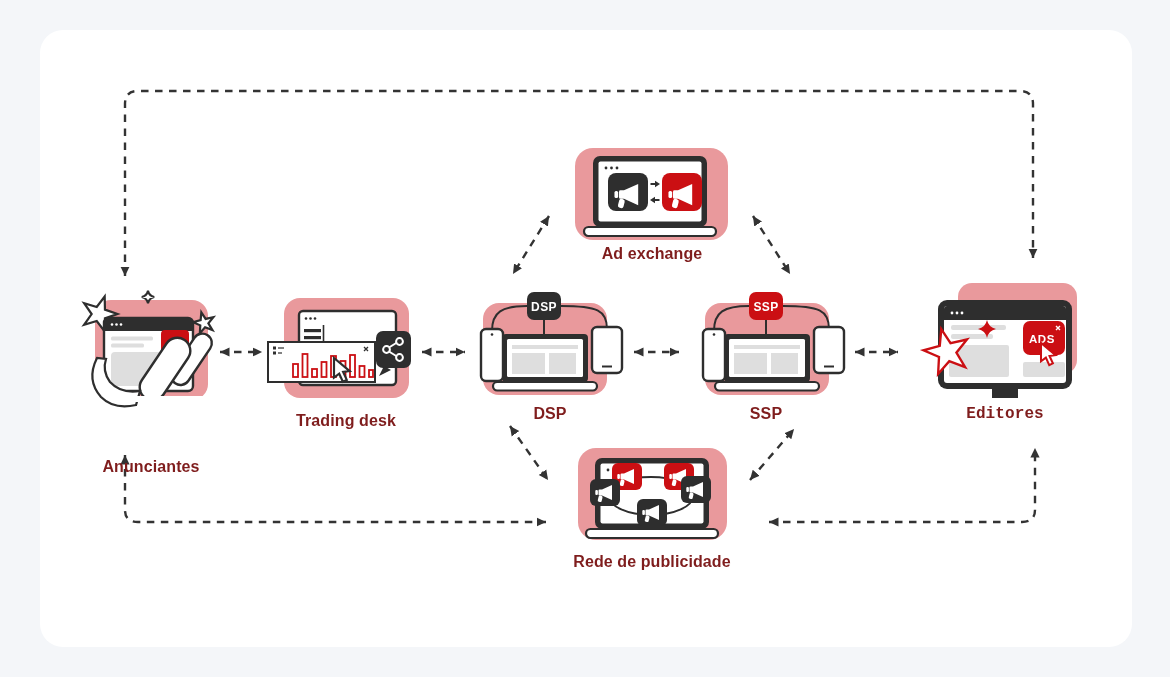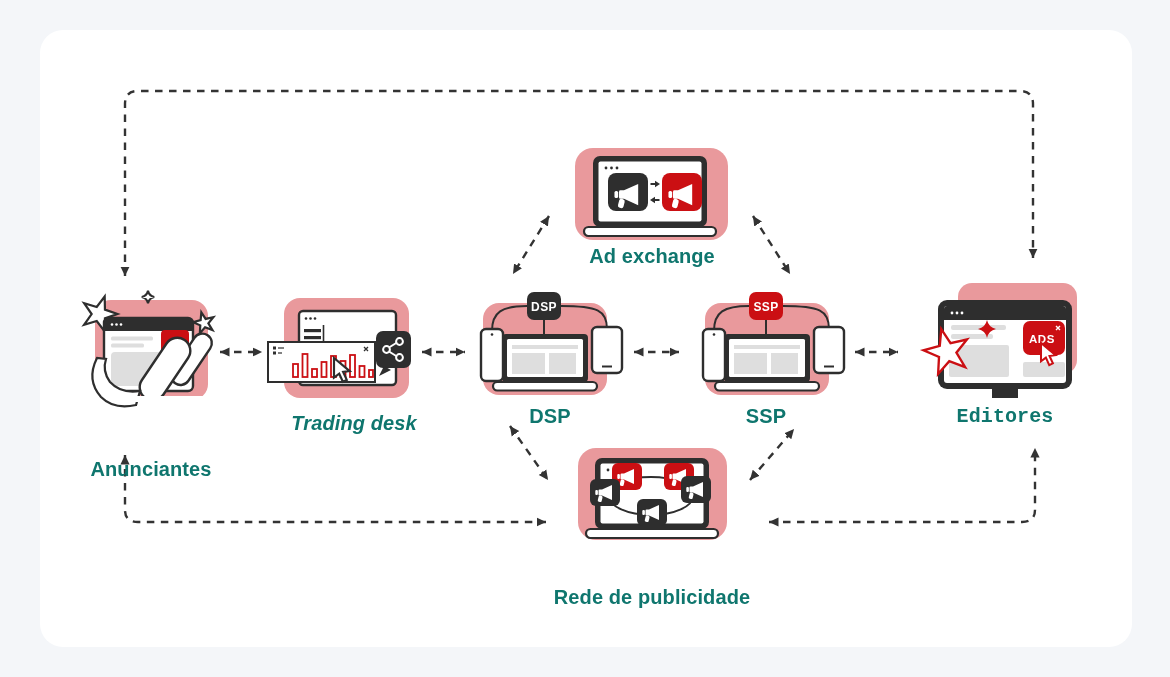--- a/index.html
+++ b/index.html
@@ -1,19 +1,19 @@
 <!DOCTYPE html>
 <html style="--bg: #f4f6f9; --card: #ffffff; --pink: #e9999c; --red: #cb0f13; --dark: #2e2e2e; --gray: #dedede; --arrow: #333333;"><head>
 <meta charset="utf-8">
 <style>
   html,body{margin:0;padding:0;}
   body{font-family:"Liberation Sans", sans-serif;}
   #stage{position:relative;width:1170px;height:677px;background:var(--bg,#f4f6f9);overflow:hidden;}
   #gfx{position:absolute;inset:0;}
-  .lbl{position:absolute;transform:translateX(-50%);font-size:20px;font-weight:600;color:#0f766e;white-space:nowrap;letter-spacing:.1px;}
+  .lbl{position:absolute;transform:translateX(-50%);font-size:16px;font-weight:600;color:#7f1d1d;white-space:nowrap;letter-spacing:.1px;}
   
   .pink{fill:var(--pink);}
   .red{fill:var(--red);}
   .dark{fill:var(--dark);}
   .white{fill:#ffffff;}
   .gray{fill:var(--gray);}
   .outl{fill:#ffffff;stroke:var(--dark);stroke-width:2.4;}
   .thin{fill:none;stroke:var(--dark);stroke-width:2;}
   .thin15{fill:none;stroke:var(--dark);stroke-width:1.6;}
   .wline{stroke:#ffffff;stroke-width:2;fill:none;}
@@ -247,20 +247,20 @@
       <use href="#megabadge" x="612" y="463" class="red"></use>
       <use href="#megabadge" x="664" y="463" class="red"></use>
       <use href="#megabadge" x="590" y="479" class="dark"></use>
       <use href="#megabadge" x="637" y="499" class="dark"></use>
       <use href="#megabadge" x="681" y="476" class="dark"></use>
     </g>
   </g>
 </svg>
 
 <div class="lbl" style="left:151px;top:412px;margin-top:46px;">Anunciantes</div>
-<div class="lbl" style="left:354px;top:412px;font-style:italic;">Trading desk</div>
+<div class="lbl" style="left:346px;top:412px;">Trading desk</div>
 <div class="lbl" style="left:550px;top:405px;">DSP</div>
 <div class="lbl" style="left:652px;top:245px;">Ad exchange</div>
 <div class="lbl" style="left:766px;top:405px;">SSP</div>
 <div class="lbl" style="left:1005px;top:405px;font-family:Liberation Mono, monospace;">Editores</div>
-<div class="lbl" style="left:652px;top:553px;margin-top:33px;">Rede de publicidade</div>
+<div class="lbl" style="left:652px;top:553px;">Rede de publicidade</div>
 
 </div>
 
 </body></html>

